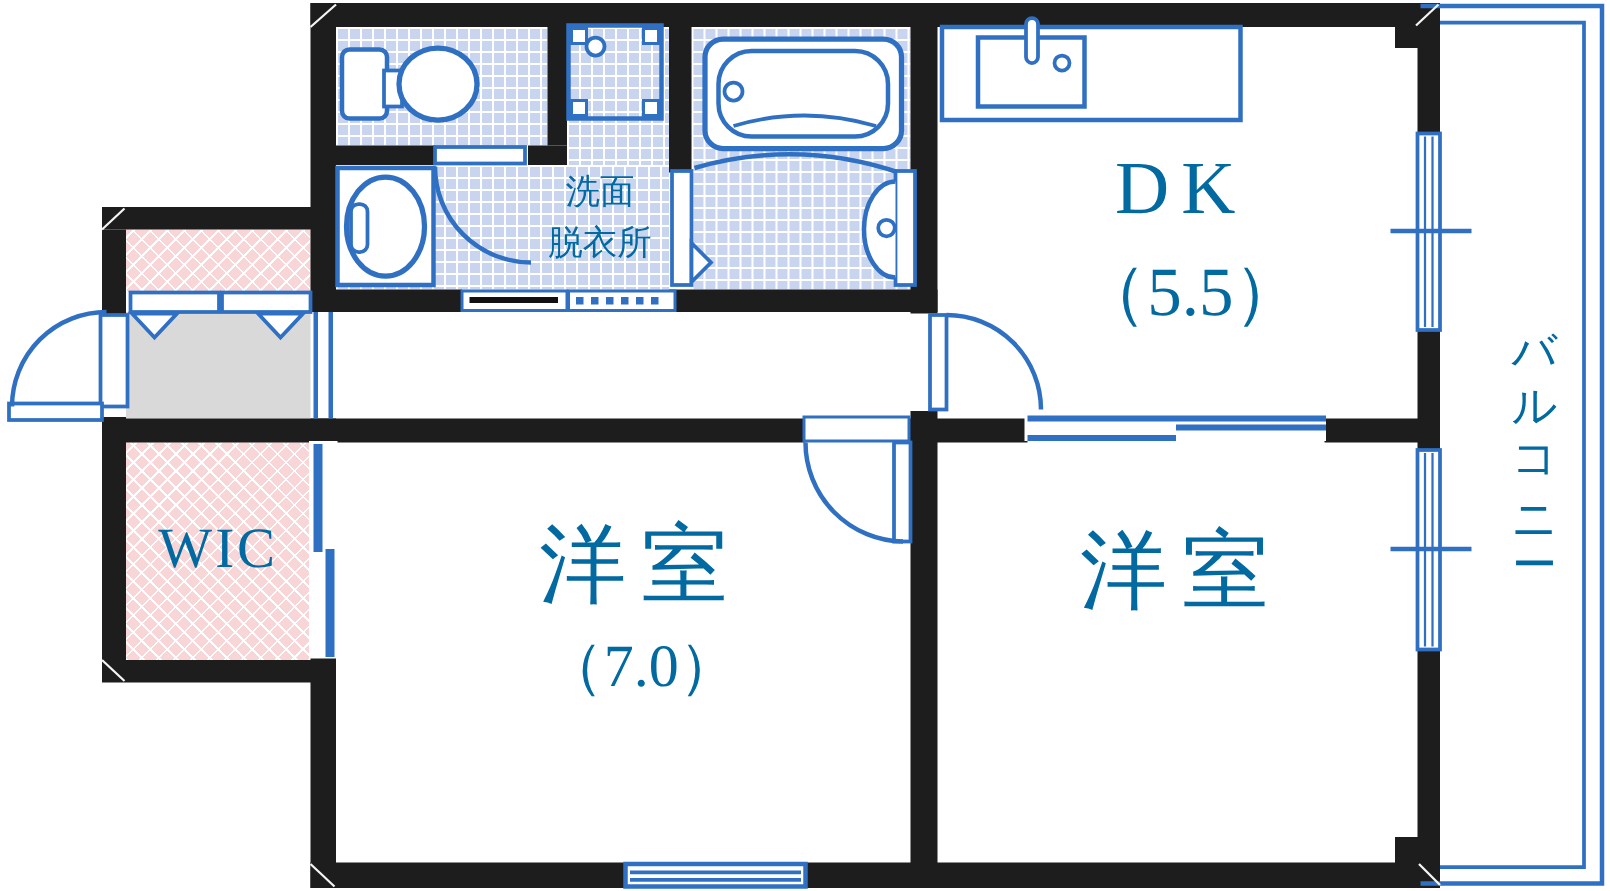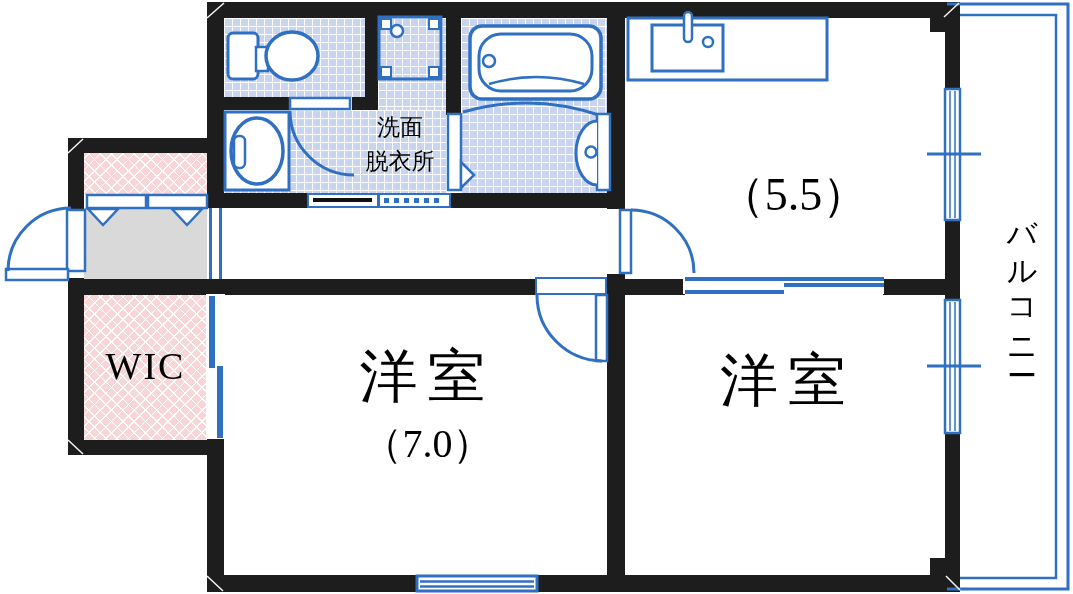--- a/index.html
+++ b/index.html
@@ -9,21 +9,21 @@
   .fill{position:absolute;}
   .fill-wet{background-color:#c9d5ef;
     background-image:linear-gradient(#ffffff 1.5px,transparent 1.5px),
                      linear-gradient(90deg,#ffffff 1.5px,transparent 1.5px);
     background-size:8px 8px;}
   .fill-pink{background-color:#f8d5d6;
     background-image:repeating-linear-gradient(45deg,#ffffff 0,#ffffff 1.2px,transparent 1.2px,transparent 8px),
                      repeating-linear-gradient(-45deg,#ffffff 0,#ffffff 1.2px,transparent 1.2px,transparent 8px);}
   .fill-gray{background:#d9d9d9;}
   svg.overlay{position:absolute;left:0;top:0;z-index:3;pointer-events:none;}
-  .lbl{position:absolute;z-index:4;color:#000000;line-height:1;text-align:center;white-space:nowrap;}
+  .lbl{position:absolute;z-index:4;color:#0369a1;line-height:1;text-align:center;white-space:nowrap;}
   .vert{writing-mode:vertical-rl;text-orientation:upright;white-space:normal;}
   .z1{z-index:1}.z2{z-index:2}
 </style>
 </head>
 <body>
 
 <div id="stage">
 
   <div class="fill fill-wet z1" style="left:224px;top:18px;width:141px;height:79px"></div>
   <div class="fill fill-wet z1" style="left:378px;top:18px;width:68px;height:175px"></div>
@@ -194,19 +194,20 @@
         <line x1="946" y1="576" x2="960" y2="590"></line>
         <line x1="68" y1="153" x2="83" y2="139"></line>
         <line x1="68" y1="440" x2="83" y2="454"></line>
       </g>
     </g>
   </svg>
 
   <div class="lbl" style="left:84px;top:347px;width:123px;font-size:38px;letter-spacing:2px">WIC</div>
   <div class="lbl" style="left:352px;top:116px;width:96px;font-size:23px">洗面</div>
   <div class="lbl" style="left:352px;top:150px;width:96px;font-size:23px">脱衣所</div>
+  <div class="lbl" style="left:695px;top:100px;width:185px;font-size:50px;letter-spacing:8px">DK</div>
   <div class="lbl" style="left:691px;top:172px;width:205px;font-size:46px">（5.5）</div>
   <div class="lbl" style="left:325px;top:348px;width:205px;font-size:58px;letter-spacing:10px">洋室</div>
   <div class="lbl" style="left:325px;top:424px;width:205px;font-size:40px">（7.0）</div>
   <div class="lbl" style="left:688px;top:352px;width:200px;font-size:58px;letter-spacing:10px">洋室</div>
   <div class="lbl vert" style="left:985px;top:168px;width:52px;height:230px;font-size:30px;letter-spacing:6px">バルコニー</div>
 
 </div>
 
 </body></html>

